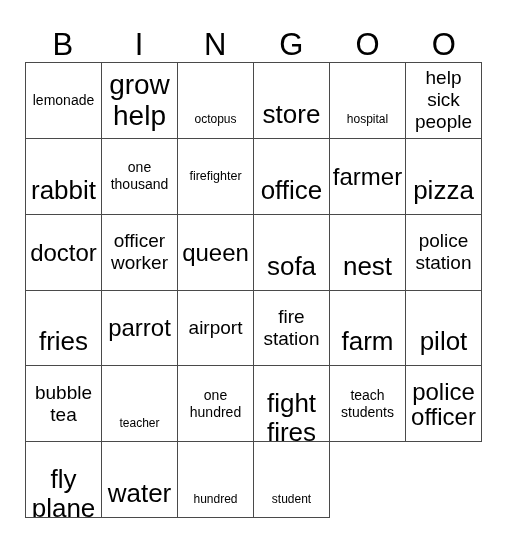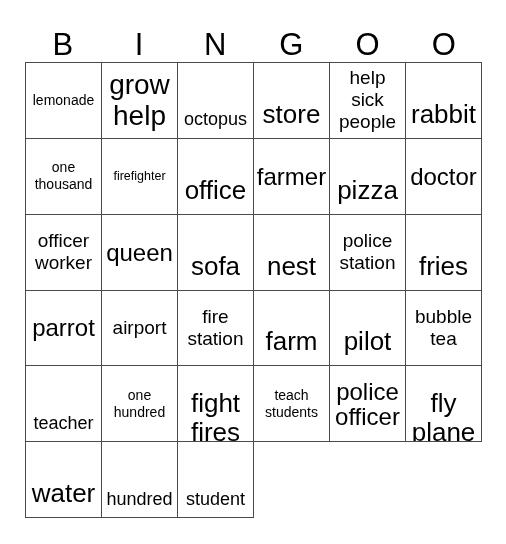--- a/index.html
+++ b/index.html
@@ -76,21 +76,21 @@
     width: 100%;
     text-align: center;
     white-space: pre-line;
     word-break: break-word;
     color: #000;
   }
 
   
   .fs-xs  { font-size: 12.5px; line-height: 15px; text-align: center; }
   .fs-s   { font-size: 14px;   line-height: 17px; }
-  .fs-m   { font-size: 18px;   line-height: 19px; margin-top: 39px; }
+  .fs-m   { font-size: 12px;   line-height: 19px; margin-top: 39px; }
   .fs-l   { font-size: 19px;   line-height: 22px; }
   .fs-xl  { font-size: 24px;   line-height: 25px; }
   .fs-xxl { font-size: 26px;   line-height: 29px; margin-top: 28px; }
   .fs-3xl { font-size: 28px;   line-height: 31px; }
 </style>
 </head>
 <body>
 
 <div id="bingo-card">
 
@@ -111,20 +111,23 @@
         <span class="cell-text fs-3xl">grow
 help</span>
       </div>
       <div class="cell">
         <span class="cell-text fs-m">octopus</span>
       </div>
       <div class="cell">
         <span class="cell-text fs-xxl">store</span>
       </div>
       <div class="cell">
+        <span class="cell-text fs-m">hospital</span>
+      </div>
+      <div class="cell">
         <span class="cell-text fs-l">help
 sick
 people</span>
       </div>
       <div class="cell">
         <span class="cell-text fs-xxl">rabbit</span>
       </div>
       <div class="cell">
         <span class="cell-text fs-s">one
 thousand</span>

